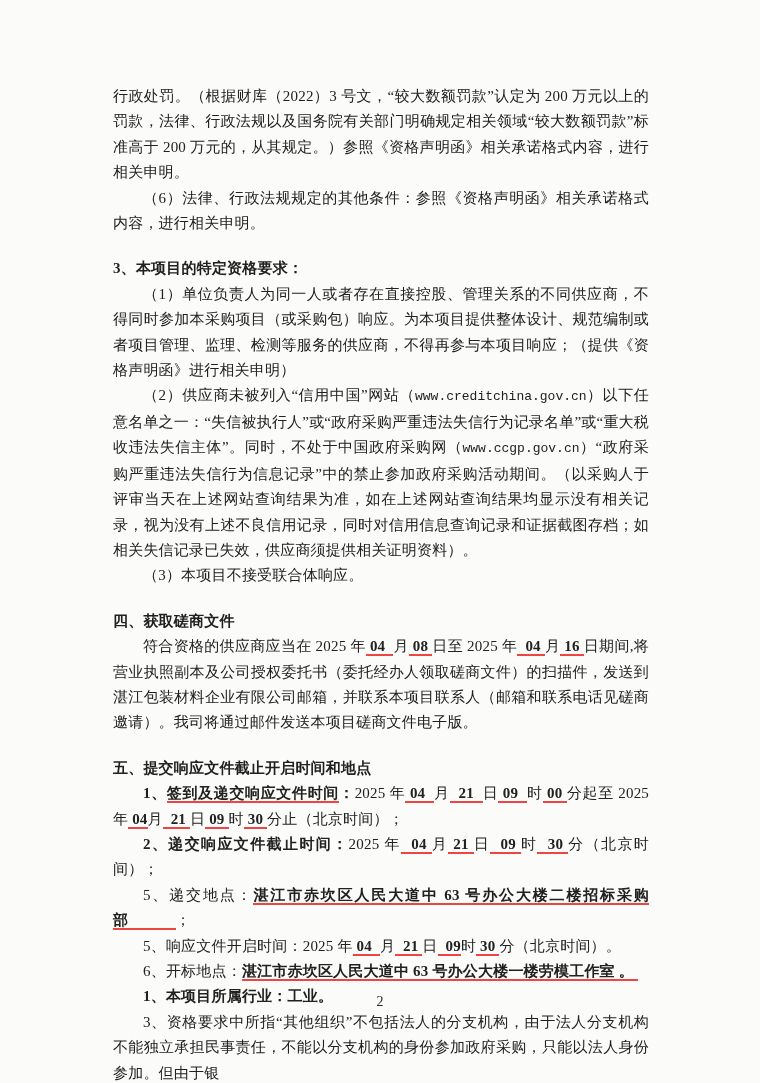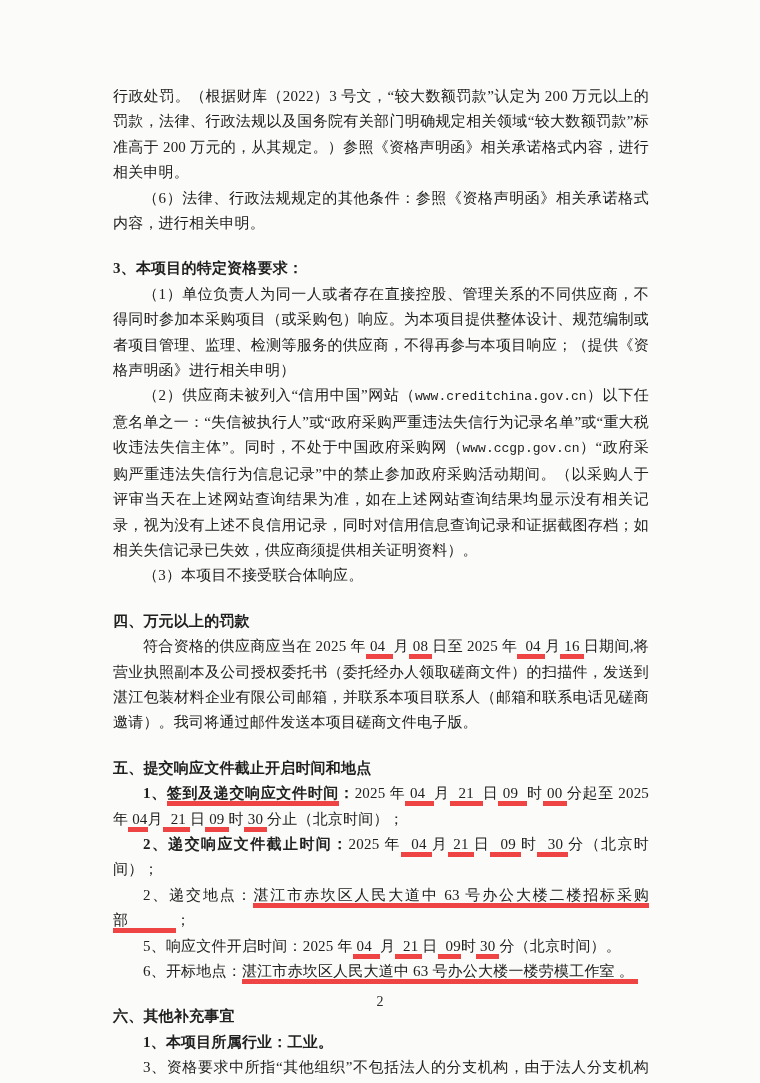--- a/index.html
+++ b/index.html
@@ -22,21 +22,21 @@
   .para, .heading {
     margin: 0;
     font-size: 15px;
     line-height: 25.4px;
     text-align: justify;
     letter-spacing: 0.2px;
   }
   .heading { font-weight: bold; margin-top: 20px; }
   .indent { text-indent: 2em; }
   .b { font-weight: bold; }
-  .u { border-bottom: 5px solid #ef4444; }
+  .u { border-bottom: 2px solid #ef4444; font-weight: bold; }
   .m {
     font-family: "Liberation Mono", "DejaVu Sans Mono", monospace;
     font-size: 13px;
     letter-spacing: 0;
   }
   .page-number {
     position: absolute; left: 0; top: 994px;
     width: 760px;
     text-align: center;
     font-size: 14px;
@@ -47,26 +47,25 @@
 <body style="background: rgb(251, 251, 249); color: rgb(33, 33, 33);">
 
 <div class="page">
   <div class="content">
       <p class="para"><span>行政处罚。（根据财库（2022）3 号文，“较大数额罚款”认定为 200 万元以上的罚款，法律、行政法规以及国务院有关部门明确规定相关领域“较大数额罚款”标准高于 200 万元的，从其规定。）参照《资格声明函》相关承诺格式内容，进行相关申明。</span></p>
       <p class="para indent"><span>（6）法律、行政法规规定的其他条件：参照《资格声明函》相关承诺格式内容，进行相关申明。</span></p>
       <p class="heading"><span class="b">3、本项目的特定资格要求：</span></p>
       <p class="para indent"><span>（1）单位负责人为同一人或者存在直接控股、管理关系的不同供应商，不得同时参加本采购项目（或采购包）响应。为本项目提供整体设计、规范编制或者项目管理、监理、检测等服务的供应商，不得再参与本项目响应；（提供《资格声明函》进行相关申明）</span></p>
       <p class="para indent"><span>（2）供应商未被列入“信用中国”网站（</span><span class="m">www.creditchina.gov.cn</span><span>）以下任意名单之一：“失信被执行人”或“政府采购严重违法失信行为记录名单”或“重大税收违法失信主体”。同时，不处于中国政府采购网（</span><span class="m">www.ccgp.gov.cn</span><span>）“政府采购严重违法失信行为信息记录”中的禁止参加政府采购活动期间。（以采购人于评审当天在上述网站查询结果为准，如在上述网站查询结果均显示没有相关记录，视为没有上述不良信用记录，同时对信用信息查询记录和证据截图存档；如相关失信记录已失效，供应商须提供相关证明资料）。</span></p>
       <p class="para indent"><span>（3）本项目不接受联合体响应。</span></p>
-      <p class="heading"><span class="b">四、万元以上的罚款</span></p>
+      <p class="heading"><span class="b">四、获取磋商文件</span></p>
       <p class="para indent"><span>符合资格的供应商应当在 2025 年</span><span class="u">&nbsp;04&nbsp;&nbsp;</span><span>月</span><span class="u">&nbsp;08&nbsp;</span><span>日至 2025 年</span><span class="u">&nbsp;&nbsp;04&nbsp;</span><span>月</span><span class="u">&nbsp;16&nbsp;</span><span>日期间,将营业执照副本及公司授权委托书（委托经办人领取磋商文件）的扫描件，发送到湛江包装材料企业有限公司邮箱，并联系本项目联系人（邮箱和联系电话见磋商邀请）。我司将通过邮件发送本项目磋商文件电子版。</span></p>
       <p class="heading"><span class="b">五、提交响应文件截止开启时间和地点</span></p>
       <p class="para indent"><span class="b">1、</span><span class="b u">签到及递交响应文件时间</span><span class="b">：</span><span>2025 年</span><span class="u">&nbsp;04&nbsp;&nbsp;</span><span>月</span><span class="u">&nbsp;&nbsp;21&nbsp;&nbsp;</span><span>日</span><span class="u">&nbsp;09&nbsp;&nbsp;</span><span>时</span><span class="u">&nbsp;00&nbsp;</span><span>分起至 2025 年</span><span class="u">&nbsp;04</span><span>月</span><span class="u">&nbsp;&nbsp;21&nbsp;</span><span>日</span><span class="u">&nbsp;09&nbsp;</span><span>时</span><span class="u">&nbsp;30&nbsp;</span><span>分止（北京时间）；</span></p>
       <p class="para indent"><span class="b">2、递交响应文件截止时间：</span><span>2025 年</span><span class="u">&nbsp;&nbsp;04&nbsp;</span><span>月</span><span class="u">&nbsp;21&nbsp;</span><span>日</span><span class="u">&nbsp;&nbsp;09&nbsp;</span><span>时</span><span class="u">&nbsp;&nbsp;30&nbsp;</span><span>分（北京时间）；</span></p>
-      <p class="para indent"><span>2、递交地点：</span><span class="u">湛江市赤坎区人民大道中 63 号办公大楼二楼招标采购部&nbsp;&nbsp;&nbsp;&nbsp;&nbsp;&nbsp;&nbsp;&nbsp;&nbsp;&nbsp;&nbsp;&nbsp;</span><span>；</span></p>
+      <p class="para indent"><span>5、递交地点：</span><span class="u">湛江市赤坎区人民大道中 63 号办公大楼二楼招标采购部&nbsp;&nbsp;&nbsp;&nbsp;&nbsp;&nbsp;&nbsp;&nbsp;&nbsp;&nbsp;&nbsp;&nbsp;</span><span>；</span></p>
       <p class="para indent"><span>5、响应文件开启时间：2025 年</span><span class="u">&nbsp;04&nbsp;&nbsp;</span><span>月</span><span class="u">&nbsp;&nbsp;21&nbsp;</span><span>日</span><span class="u">&nbsp;&nbsp;09</span><span>时</span><span class="u">&nbsp;30&nbsp;</span><span>分（北京时间）。</span></p>
       <p class="para indent"><span>6、开标地点：</span><span class="u">湛江市赤坎区人民大道中 63 号办公大楼一楼劳模工作室&nbsp;。&nbsp;</span></p>
-      <p class="heading"><span class="b">六、其他补充事宜</span></p>
       <p class="para indent"><span class="b">1、本项目所属行业：工业。</span></p>
       <p class="para indent"><span>3、资格要求中所指“其他组织”不包括法人的分支机构，由于法人分支机构不能独立承担民事责任，不能以分支机构的身份参加政府采购，只能以法人身份参加。但由于银</span></p>
     </div>
   <div class="page-number">2</div>
 </div>
 
 </body></html>

